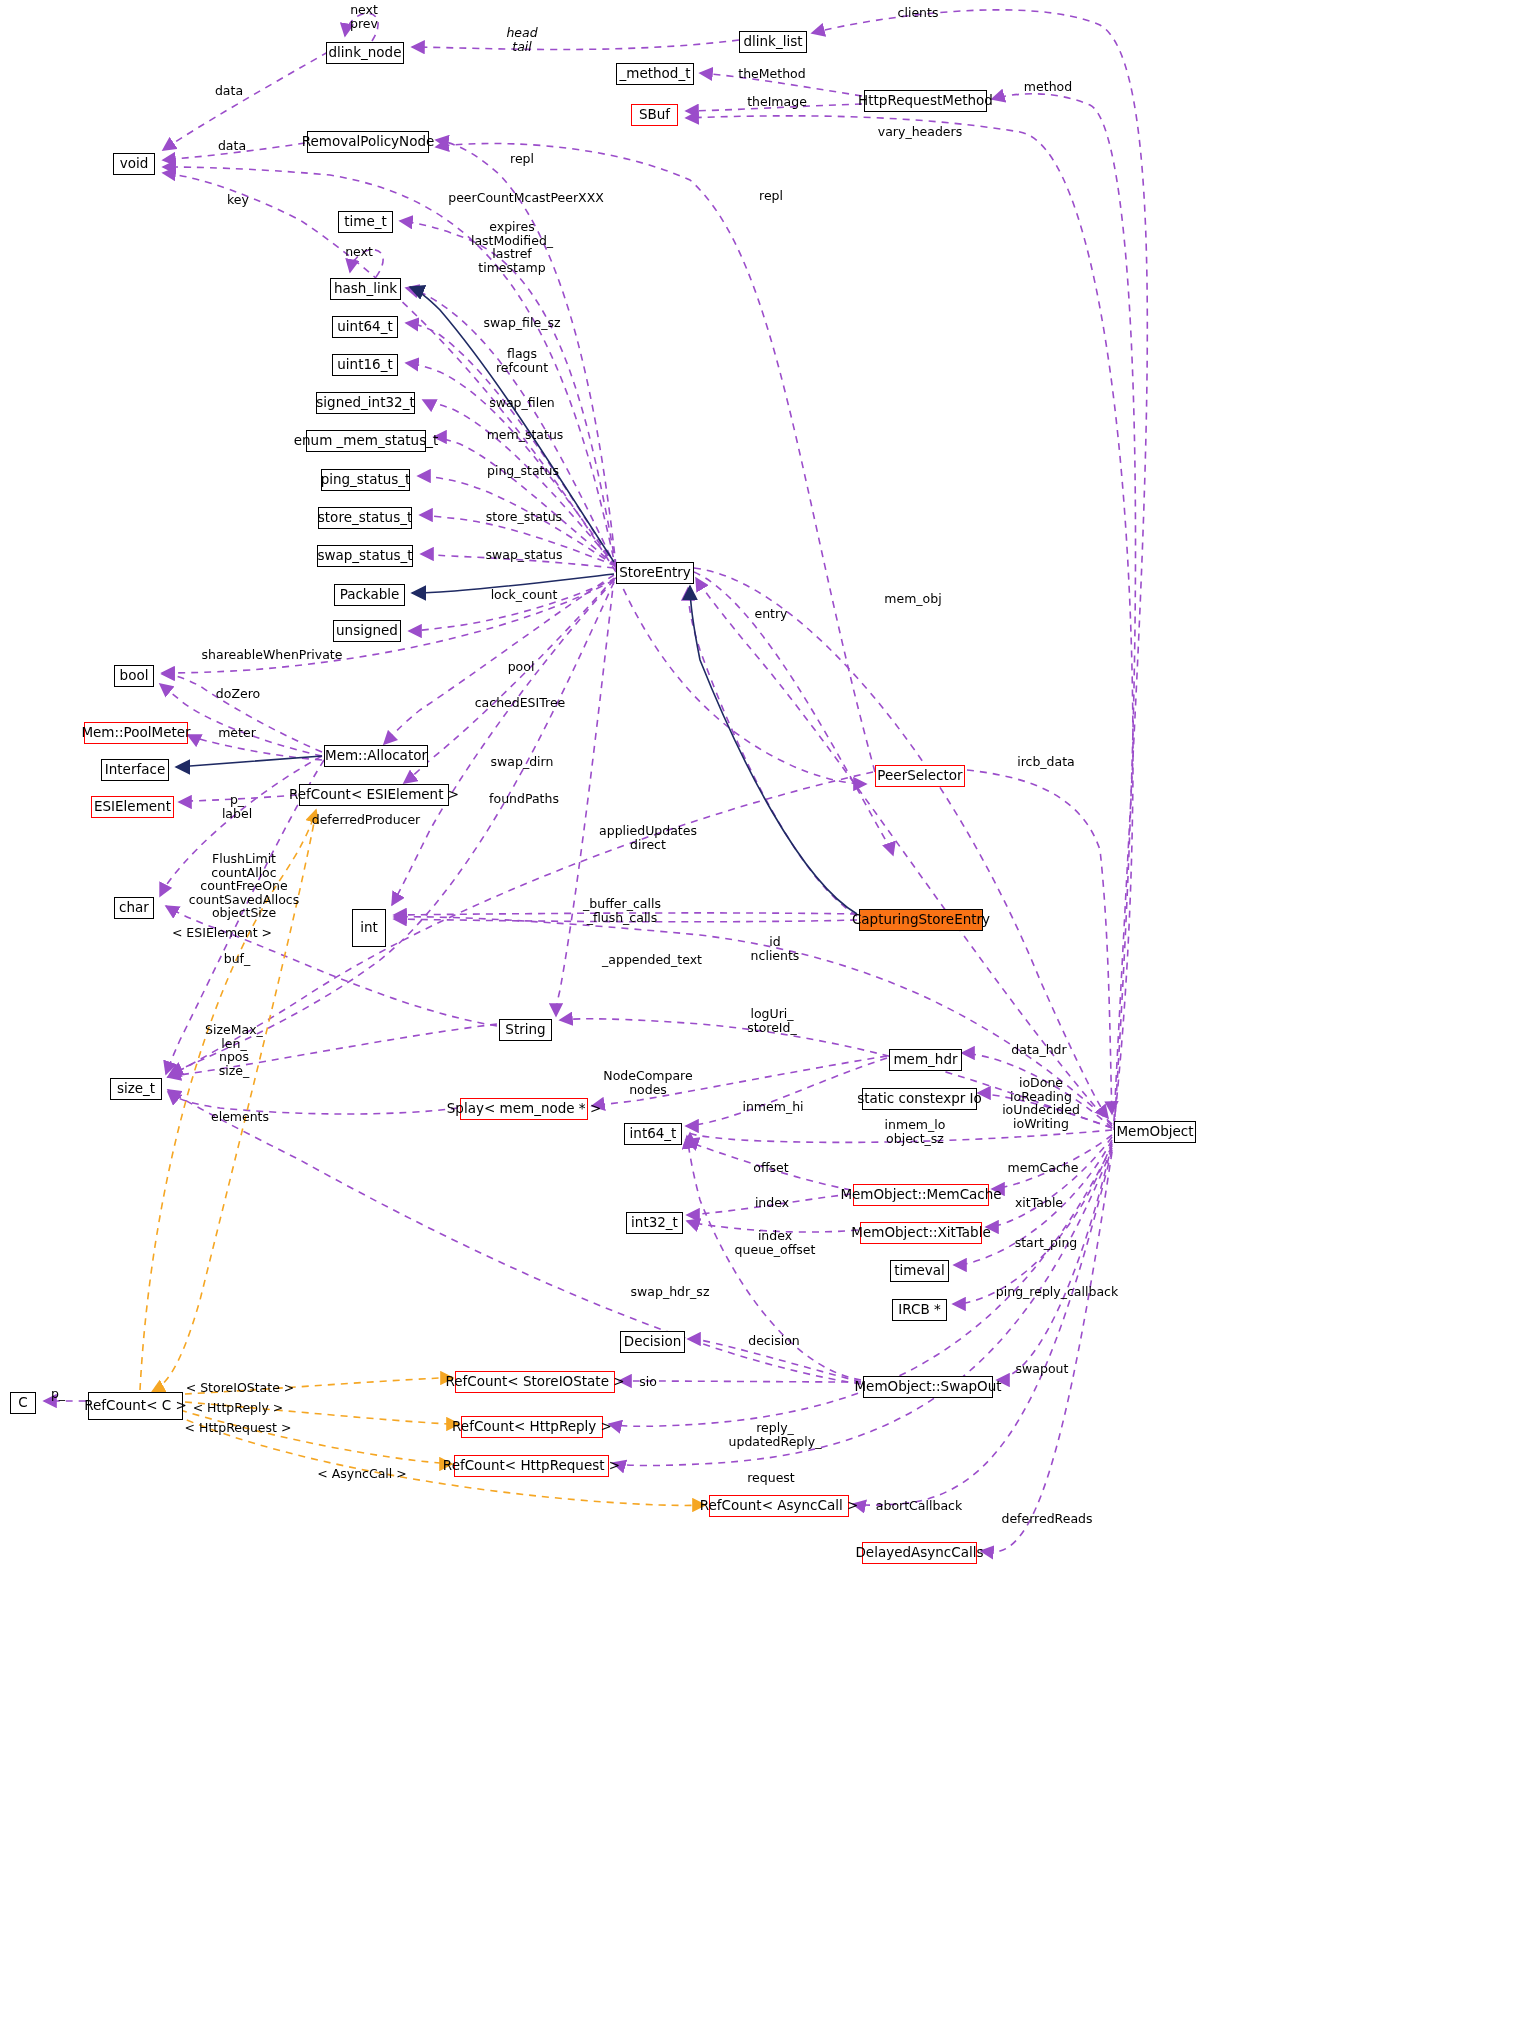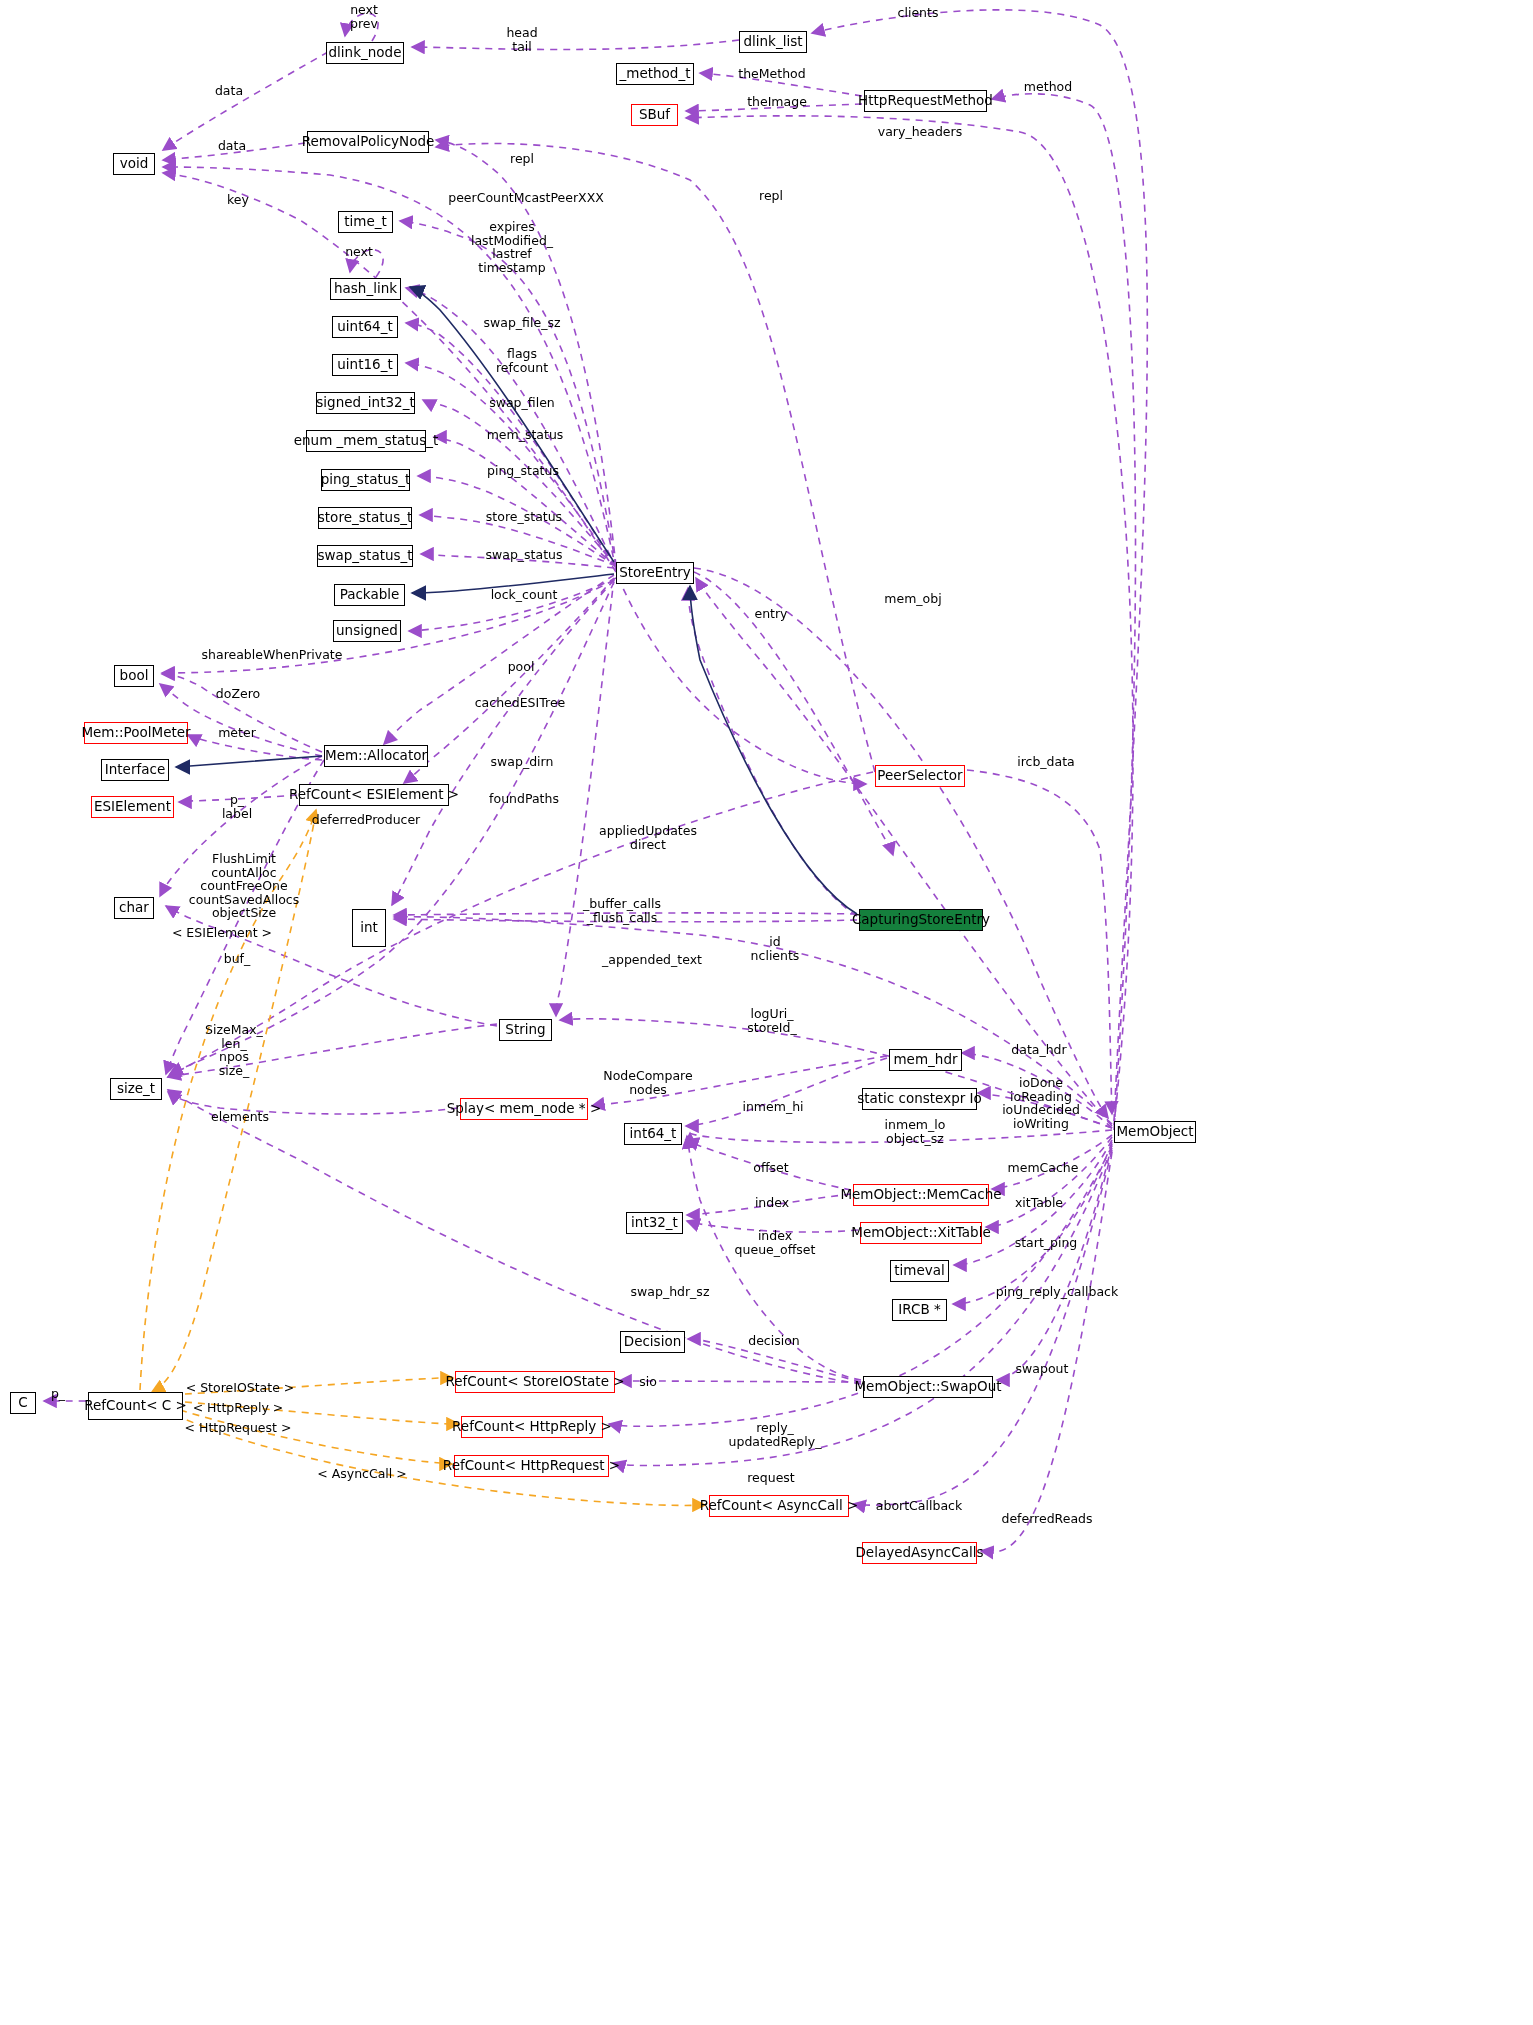--- a/index.html
+++ b/index.html
@@ -3,21 +3,21 @@
 <meta charset="utf-8">
 <style>
   html,body{margin:0;padding:0;background:#ffffff;}
   #canvas{position:relative;width:1533px;height:2025px;background:#ffffff;
           font-family:"DejaVu Sans","Liberation Sans",sans-serif;overflow:hidden;}
   svg.edges{position:absolute;left:0;top:0;width:1533px;height:2025px;pointer-events:none;}
   .node{position:absolute;box-sizing:border-box;border:1px solid #000;background:#fff;
         display:flex;align-items:center;justify-content:center;white-space:nowrap;
         font-size:13.5px;color:#000;line-height:1;}
   .node.red{border-color:#ff0000;}
-  .node.filled{background:#15803d;border-color:#000;align-items:center;}
+  .node.filled{background:#f97316;border-color:#000;align-items:center;}
   .lbl{position:absolute;font-size:12.5px;color:#000;white-space:pre;line-height:1.08;
        text-align:center;transform:translateX(-50%);}
 </style>
 </head>
 <body>
 
 <div id="canvas">
 
   <svg class="edges" viewBox="0 0 1533 2025">
     <defs>
@@ -350,21 +350,21 @@
     </div>
   <div class="node red" style="left:709px;top:1495px;width:140px;height:22px;">
       <span>RefCount&lt; AsyncCall &gt;</span>
     </div>
   <div class="node red" style="left:862px;top:1542px;width:115px;height:22px;">
       <span>DelayedAsyncCalls</span>
     </div>
 
   <div class="lbl" style="left:364px;top:3px;">next
 prev</div>
-  <div class="lbl" style="left:522px;top:26px;">head
+  <div class="lbl" style="left:522px;top:26px;font-style:italic;">head
 tail</div>
   <div class="lbl" style="left:918px;top:6px;">clients</div>
   <div class="lbl" style="left:772px;top:67px;">theMethod</div>
   <div class="lbl" style="left:1048px;top:80px;">method</div>
   <div class="lbl" style="left:777px;top:95px;">theImage</div>
   <div class="lbl" style="left:229px;top:84px;">data</div>
   <div class="lbl" style="left:920px;top:125px;">vary_headers</div>
   <div class="lbl" style="left:232px;top:139px;">data</div>
   <div class="lbl" style="left:522px;top:152px;">repl</div>
   <div class="lbl" style="left:238px;top:193px;">key</div>

